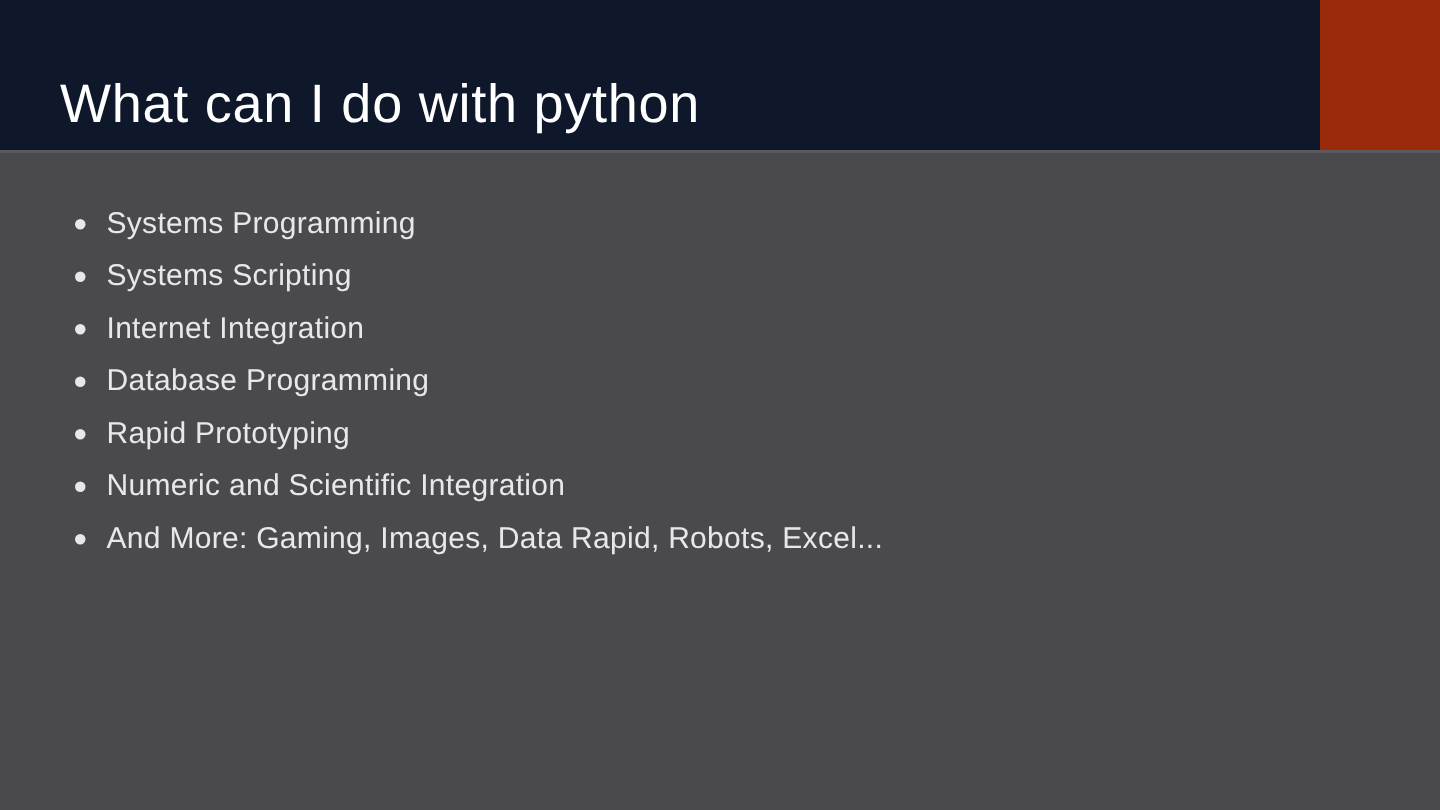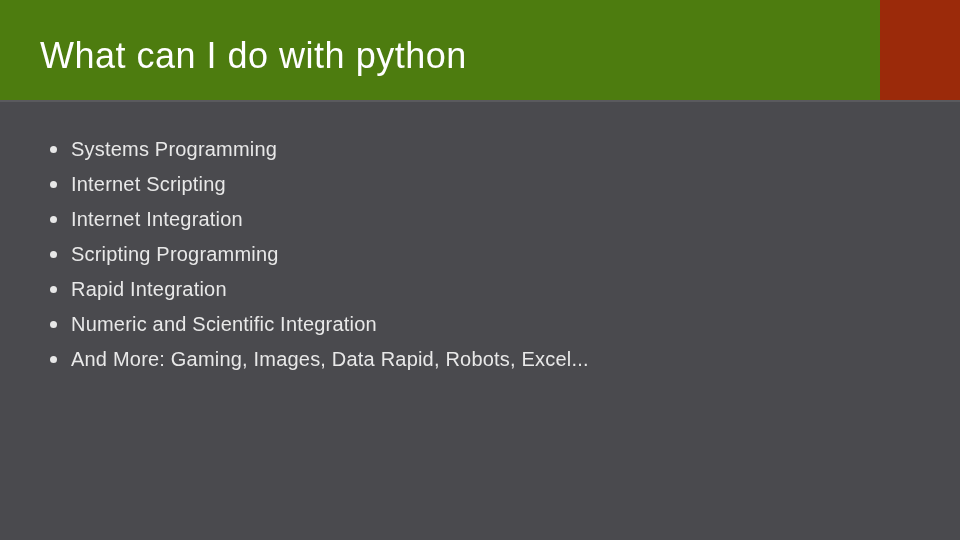--- a/index.html
+++ b/index.html
@@ -19,26 +19,26 @@
 
     .slide-container {
       width: 960px;
       height: 540px;
       background-color: #4a4a4e;
       position: relative;
     }
 
     .header-bar {
       width: 100%;
-      background-color: #4d7c0f;
+      background-color: #0f172a;
       padding: 22px 40px 10px 40px;
       position: relative;
       min-height: 100px;
       display: flex;
-      align-items: center;
+      align-items: flex-end;
     }
 
     .title-text {
       color: #ffffff;
       font-size: 36px;
       font-weight: 300;
       letter-spacing: 0.5px;
     }
 
     .red-accent {
@@ -101,33 +101,33 @@
   <div class="divider-line"></div>
 
   <div class="content-area">
     <ul class="bullet-list" id="bullet-list-container">
     <li>
           <span class="bullet-dot"></span>
           <span>Systems Programming</span>
         </li>
         <li>
           <span class="bullet-dot"></span>
-          <span>Internet Scripting</span>
+          <span>Systems Scripting</span>
         </li>
         <li>
           <span class="bullet-dot"></span>
           <span>Internet Integration</span>
         </li>
         <li>
           <span class="bullet-dot"></span>
-          <span>Scripting Programming</span>
+          <span>Database Programming</span>
         </li>
         <li>
           <span class="bullet-dot"></span>
-          <span>Rapid Integration</span>
+          <span>Rapid Prototyping</span>
         </li>
         <li>
           <span class="bullet-dot"></span>
           <span>Numeric and Scientific Integration</span>
         </li>
         <li>
           <span class="bullet-dot"></span>
           <span>And More: Gaming, Images, Data Rapid, Robots, Excel...</span>
         </li>
       </ul>

